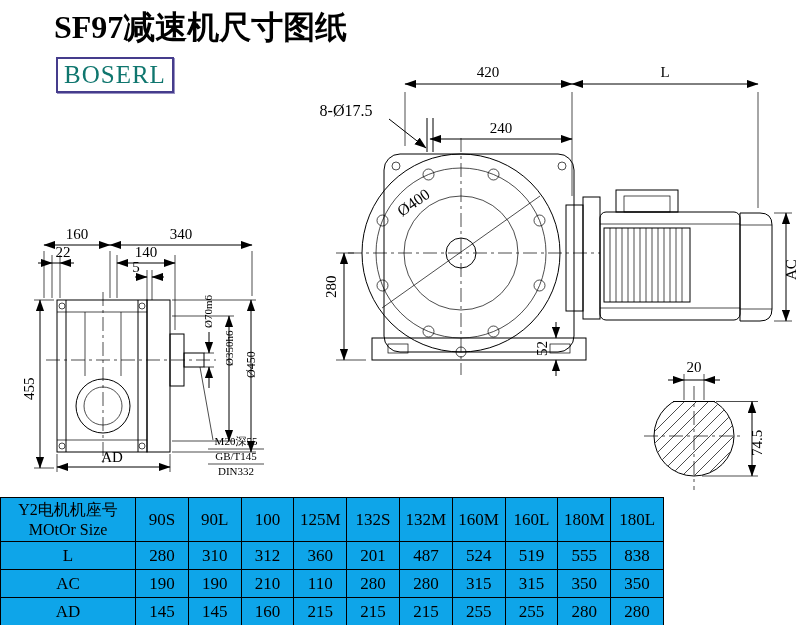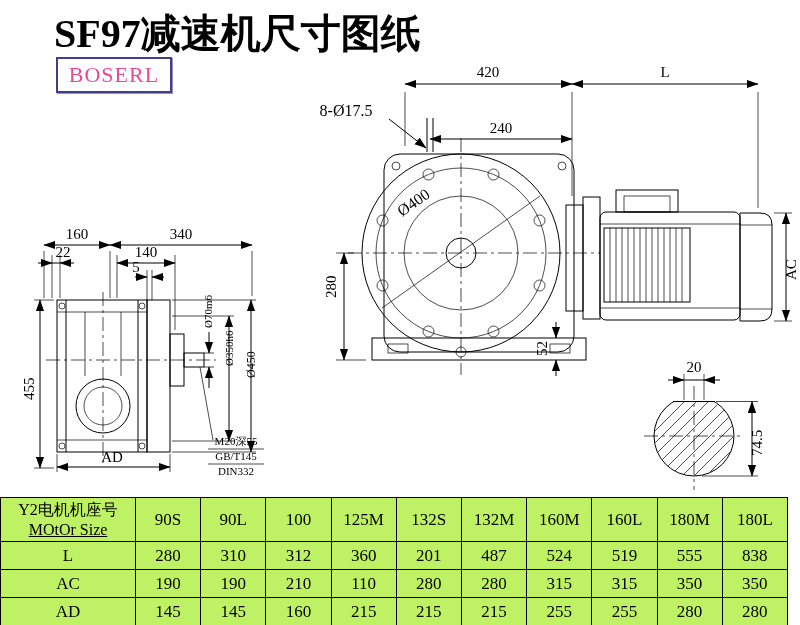--- a/index.html
+++ b/index.html
@@ -1,44 +1,44 @@
 <!DOCTYPE html>
 <html><head>
 <meta charset="utf-8">
 <style>
   html,body{margin:0;padding:0}
   body{width:800px;height:625px;position:relative;background:#fff;overflow:hidden;
        font-family:"Liberation Serif",serif;color:#000}
-  #title{position:absolute;left:54px;top:6px;font-size:40px;font-weight:700;white-space:nowrap}
+  #title{position:absolute;left:54px;top:6px;font-size:32px;font-weight:700;white-space:nowrap}
   #logo{position:absolute;left:56px;top:57px;height:32px;min-width:100px;border:2px solid #453c8c;
         background:#fff;display:flex;align-items:center;justify-content:center;padding:0 6px;
         box-shadow:1px 1px 0 #9a93c4}
-  #logo span{font-size:22px;color:#ec4899;letter-spacing:1px}
+  #logo span{font-size:25px;color:#0f766e;letter-spacing:1px}
   svg{position:absolute;left:0;top:0}
   svg line,svg rect,svg circle,svg path{stroke:#000;fill:none;stroke-width:1}
   svg .t{stroke-width:0.7}
   svg .cl{stroke-width:0.7;stroke-dasharray:14 4 3 4}
   svg .d2{marker-start:url(#ar);marker-end:url(#ar)}
   svg .de{marker-end:url(#ar)}
   svg .wh{fill:#fff;stroke:none}
   svg .hatch line{stroke-width:0.7}
   #ar path{fill:#000;stroke:none}
   svg text{fill:#000;stroke:none;font-size:15px;font-family:"Liberation Serif",serif}
   svg text.f11{font-size:11px}
   svg text.f12{font-size:12px}
   svg text.f16{font-size:16px}
-  #size-table{position:absolute;left:0;top:497px;width:788px;border-collapse:collapse;
-              table-layout:fixed;background:#bef264}
+  #size-table{position:absolute;left:0;top:497px;width:664px;border-collapse:collapse;
+              table-layout:fixed;background:#0ea5e9}
   #size-table th,#size-table td{border:1px solid #000;text-align:center;vertical-align:middle;
               font-weight:400;padding:0;color:#000;font-size:17px;overflow:hidden}
   .c-first{width:135px}
   tr.hdr{height:44px}
   tr.drow{height:28px}
   .hcell div{line-height:1.25;font-size:16px}
-  .hcell .en{text-decoration:underline}
+  .hcell .en{}
 </style>
 </head>
 <body>
 
 <div id="title">SF97减速机尺寸图纸</div>
 <div id="logo">
   <span>BOSERL</span>
 </div>
 
 <svg id="drw" width="800" height="625" viewBox="0 0 800 625">

